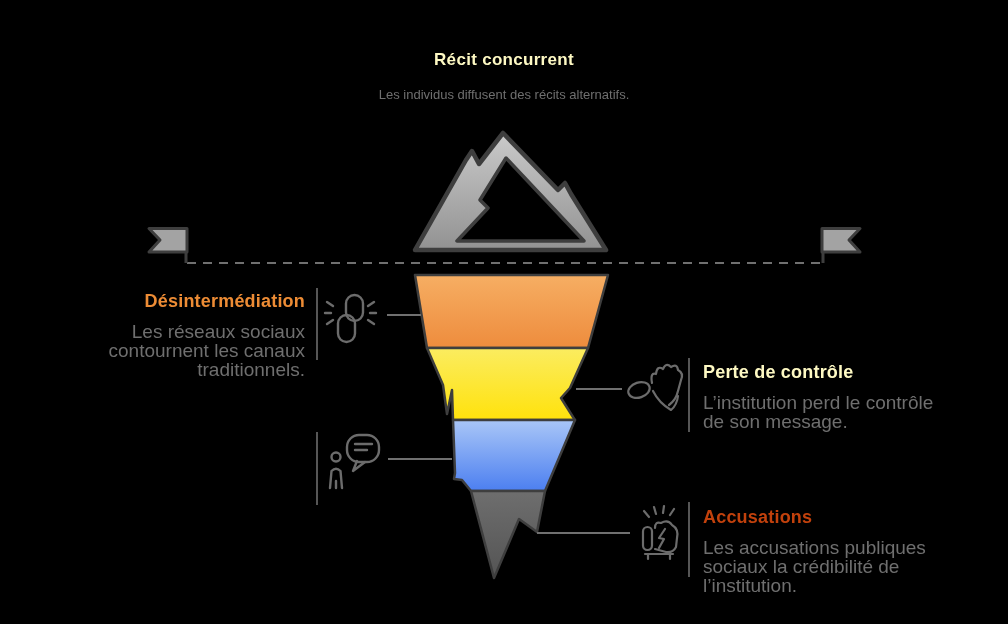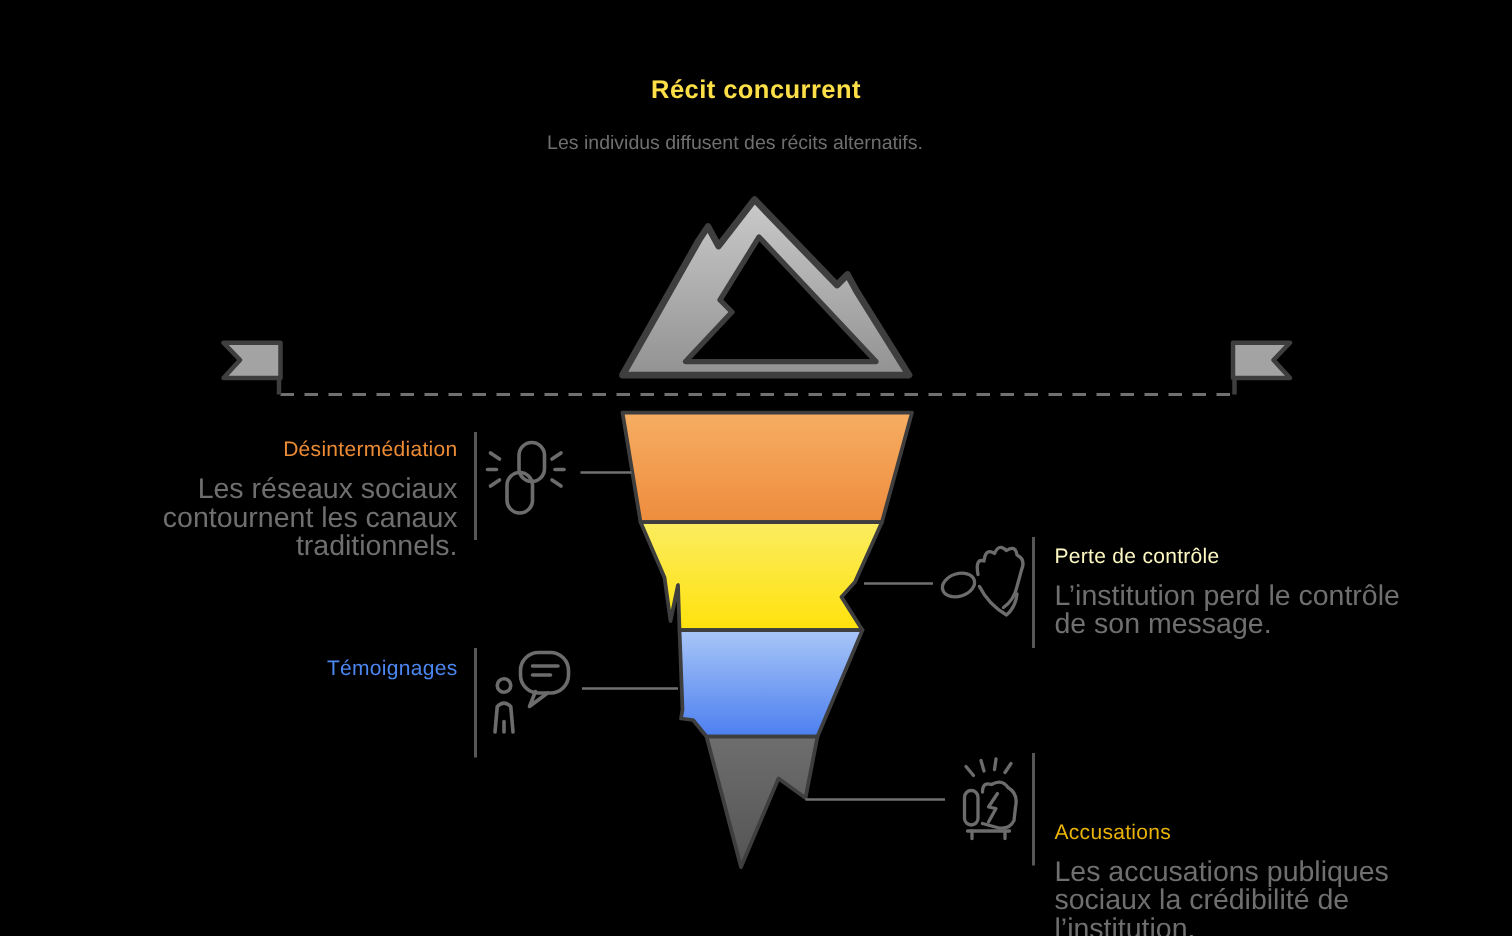--- a/index.html
+++ b/index.html
@@ -15,36 +15,36 @@
     background: #000000;
   }
   .canvas > svg { position: absolute; left: 0; top: 0; }
 
   .txt { position: absolute; }
 
   .page-title {
     left: 354px; top: 50px; width: 300px;
     text-align: center;
     font-size: 17px; font-weight: bold;
-    color: #fde047;
+    color: #fef9c3;
     letter-spacing: 0.3px;
   }
   .page-subtitle {
-    left: 360px; top: 86px; width: 260px;
+    left: 374px; top: 86px; width: 260px;
     text-align: center;
     font-size: 13px; line-height: 18px;
     color: #6f6f6f;
   }
 
   .label-group { position: absolute; width: 240px; }
   .label-group.left  { text-align: right; }
   .label-group.right { text-align: left; }
 
   .layer-heading {
-    font-size: 14px; font-weight: normal;
+    font-size: 18px; font-weight: bold;
     letter-spacing: 0.2px;
     margin: 0 0 10px 0;
   }
   .layer-desc {
     font-size: 19px; line-height: 19px;
     color: #6f6f6f;
     margin: 0;
   }
 
   .g1 { left: 65px;  top: 291px; }
@@ -167,21 +167,20 @@
     <div class="layer-heading" style="color: rgb(237, 140, 53);">Désintermédiation</div>
     <p class="layer-desc">Les réseaux sociaux contournent les canaux traditionnels.</p>
   </div>
 
   <div class="label-group right g2">
     <div class="layer-heading" style="color: #fef9c3;">Perte de contrôle</div>
     <p class="layer-desc">L’institution perd le contrôle de son message.</p>
   </div>
 
   <div class="label-group left g3">
-    <div class="layer-heading" style="color: rgb(76, 134, 240);">Témoignages</div>
   </div>
 
   <div class="label-group right g4">
-    <div class="layer-heading" style="color: #eab308; margin-top: 39px;">Accusations</div>
+    <div class="layer-heading" style="color: #c2410c;">Accusations</div>
     <p class="layer-desc">Les accusations publiques sociaux la crédibilité de l’institution.</p>
   </div>
 
 </div>
 
 </body></html>

